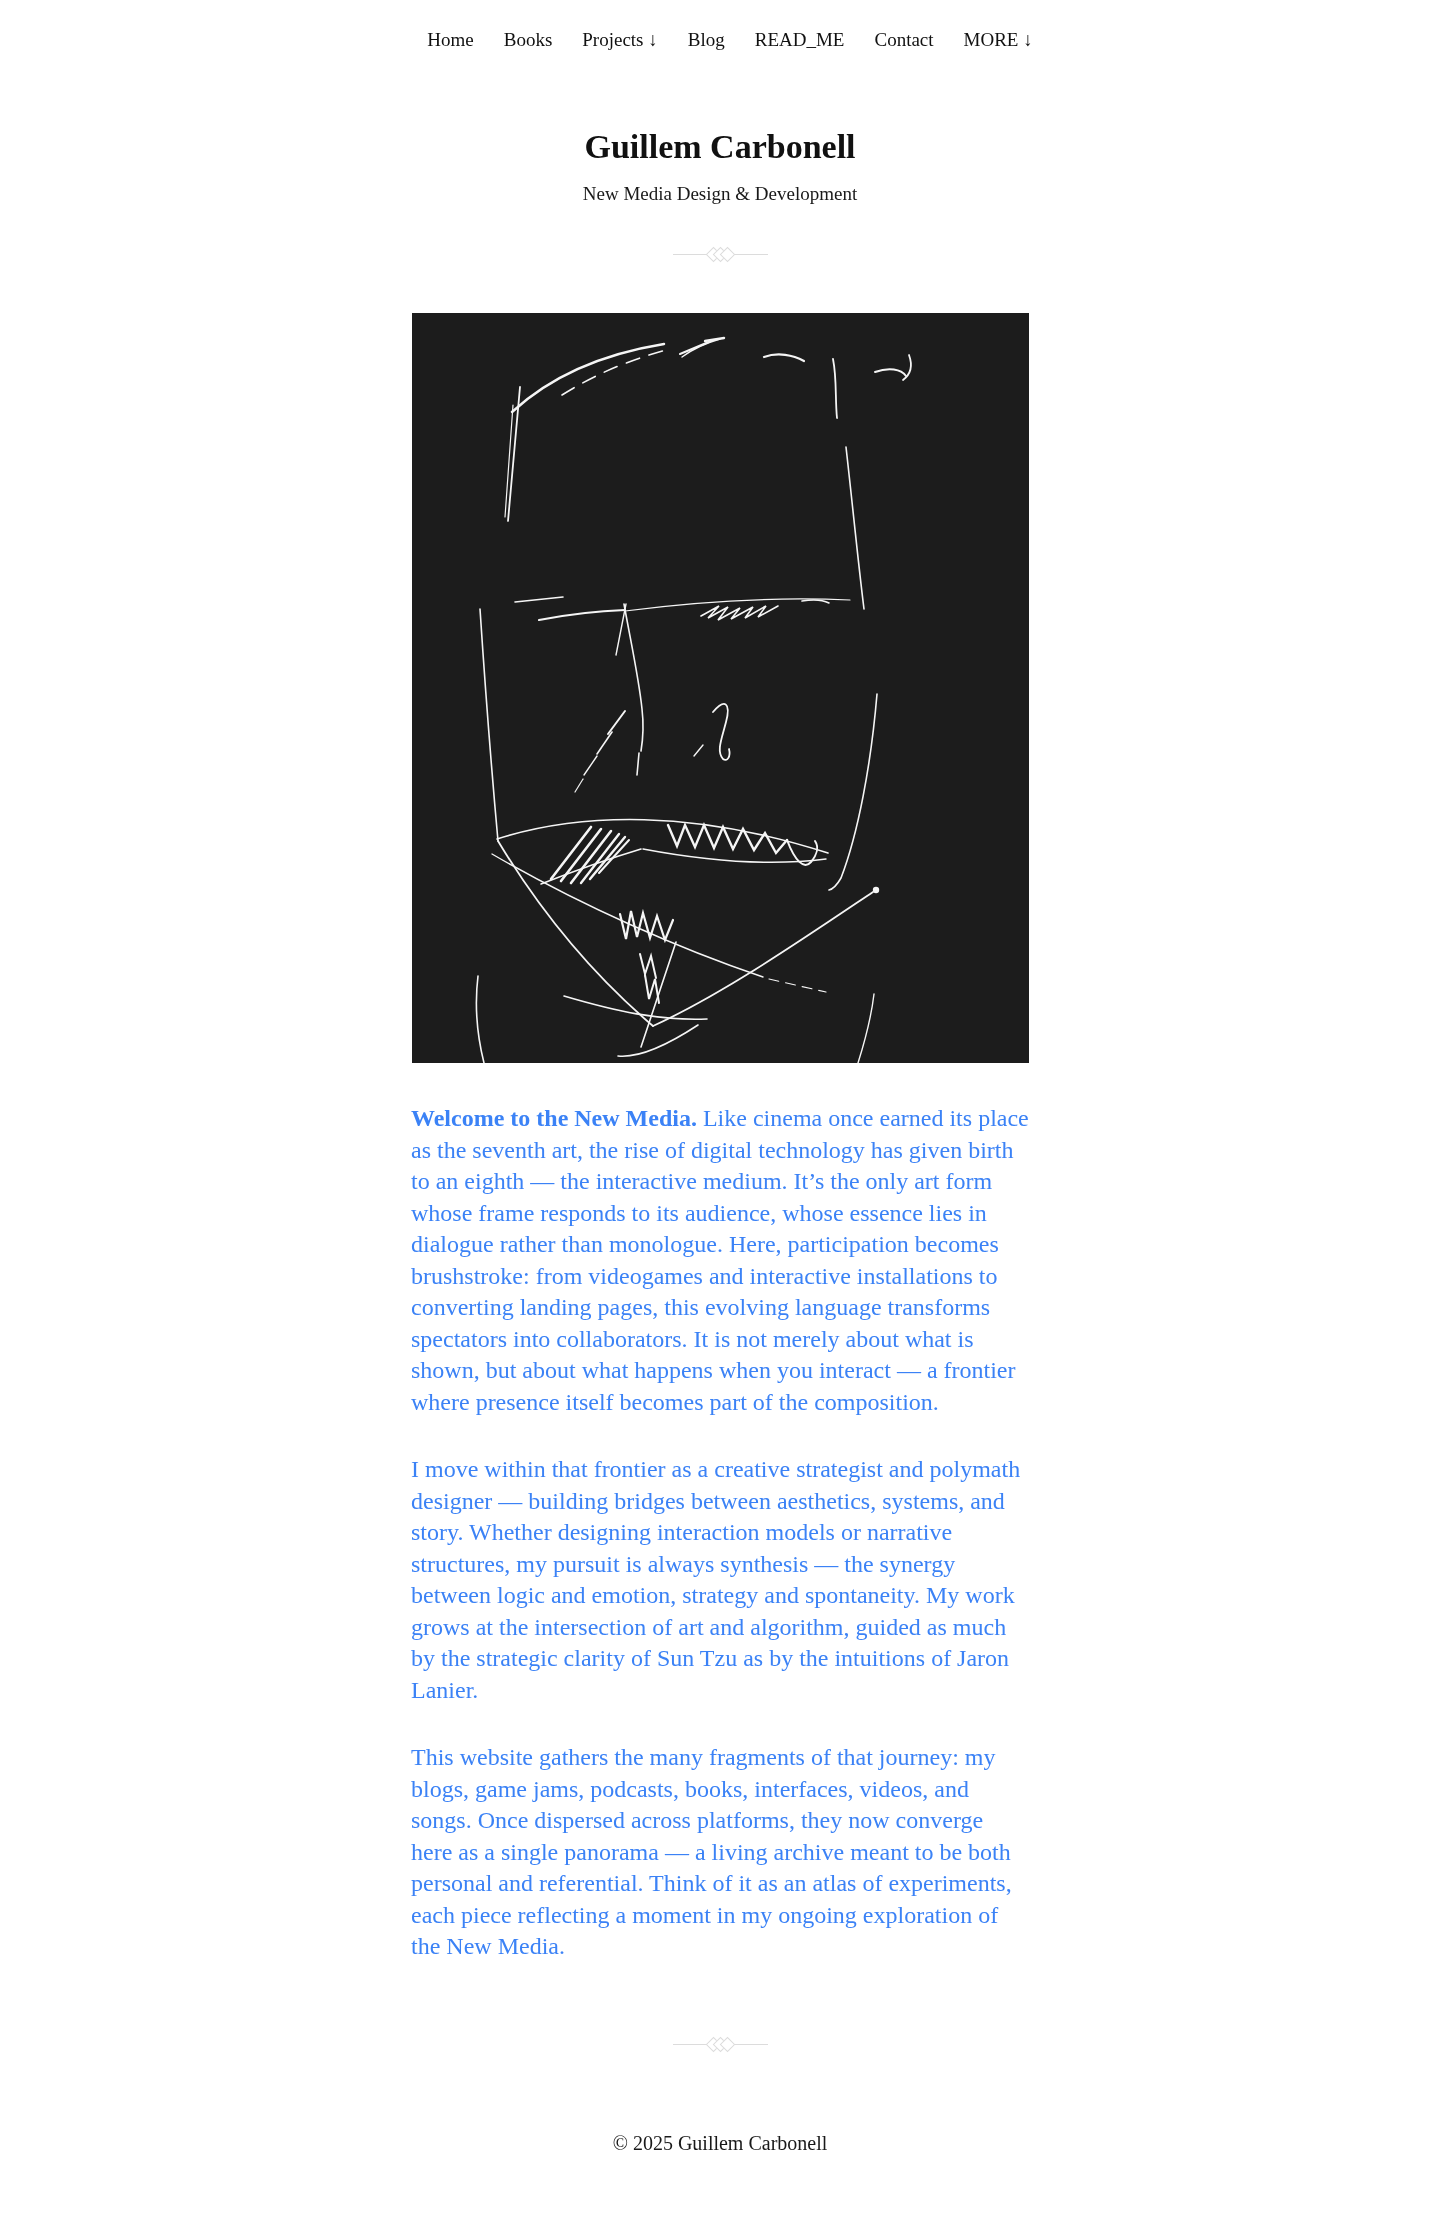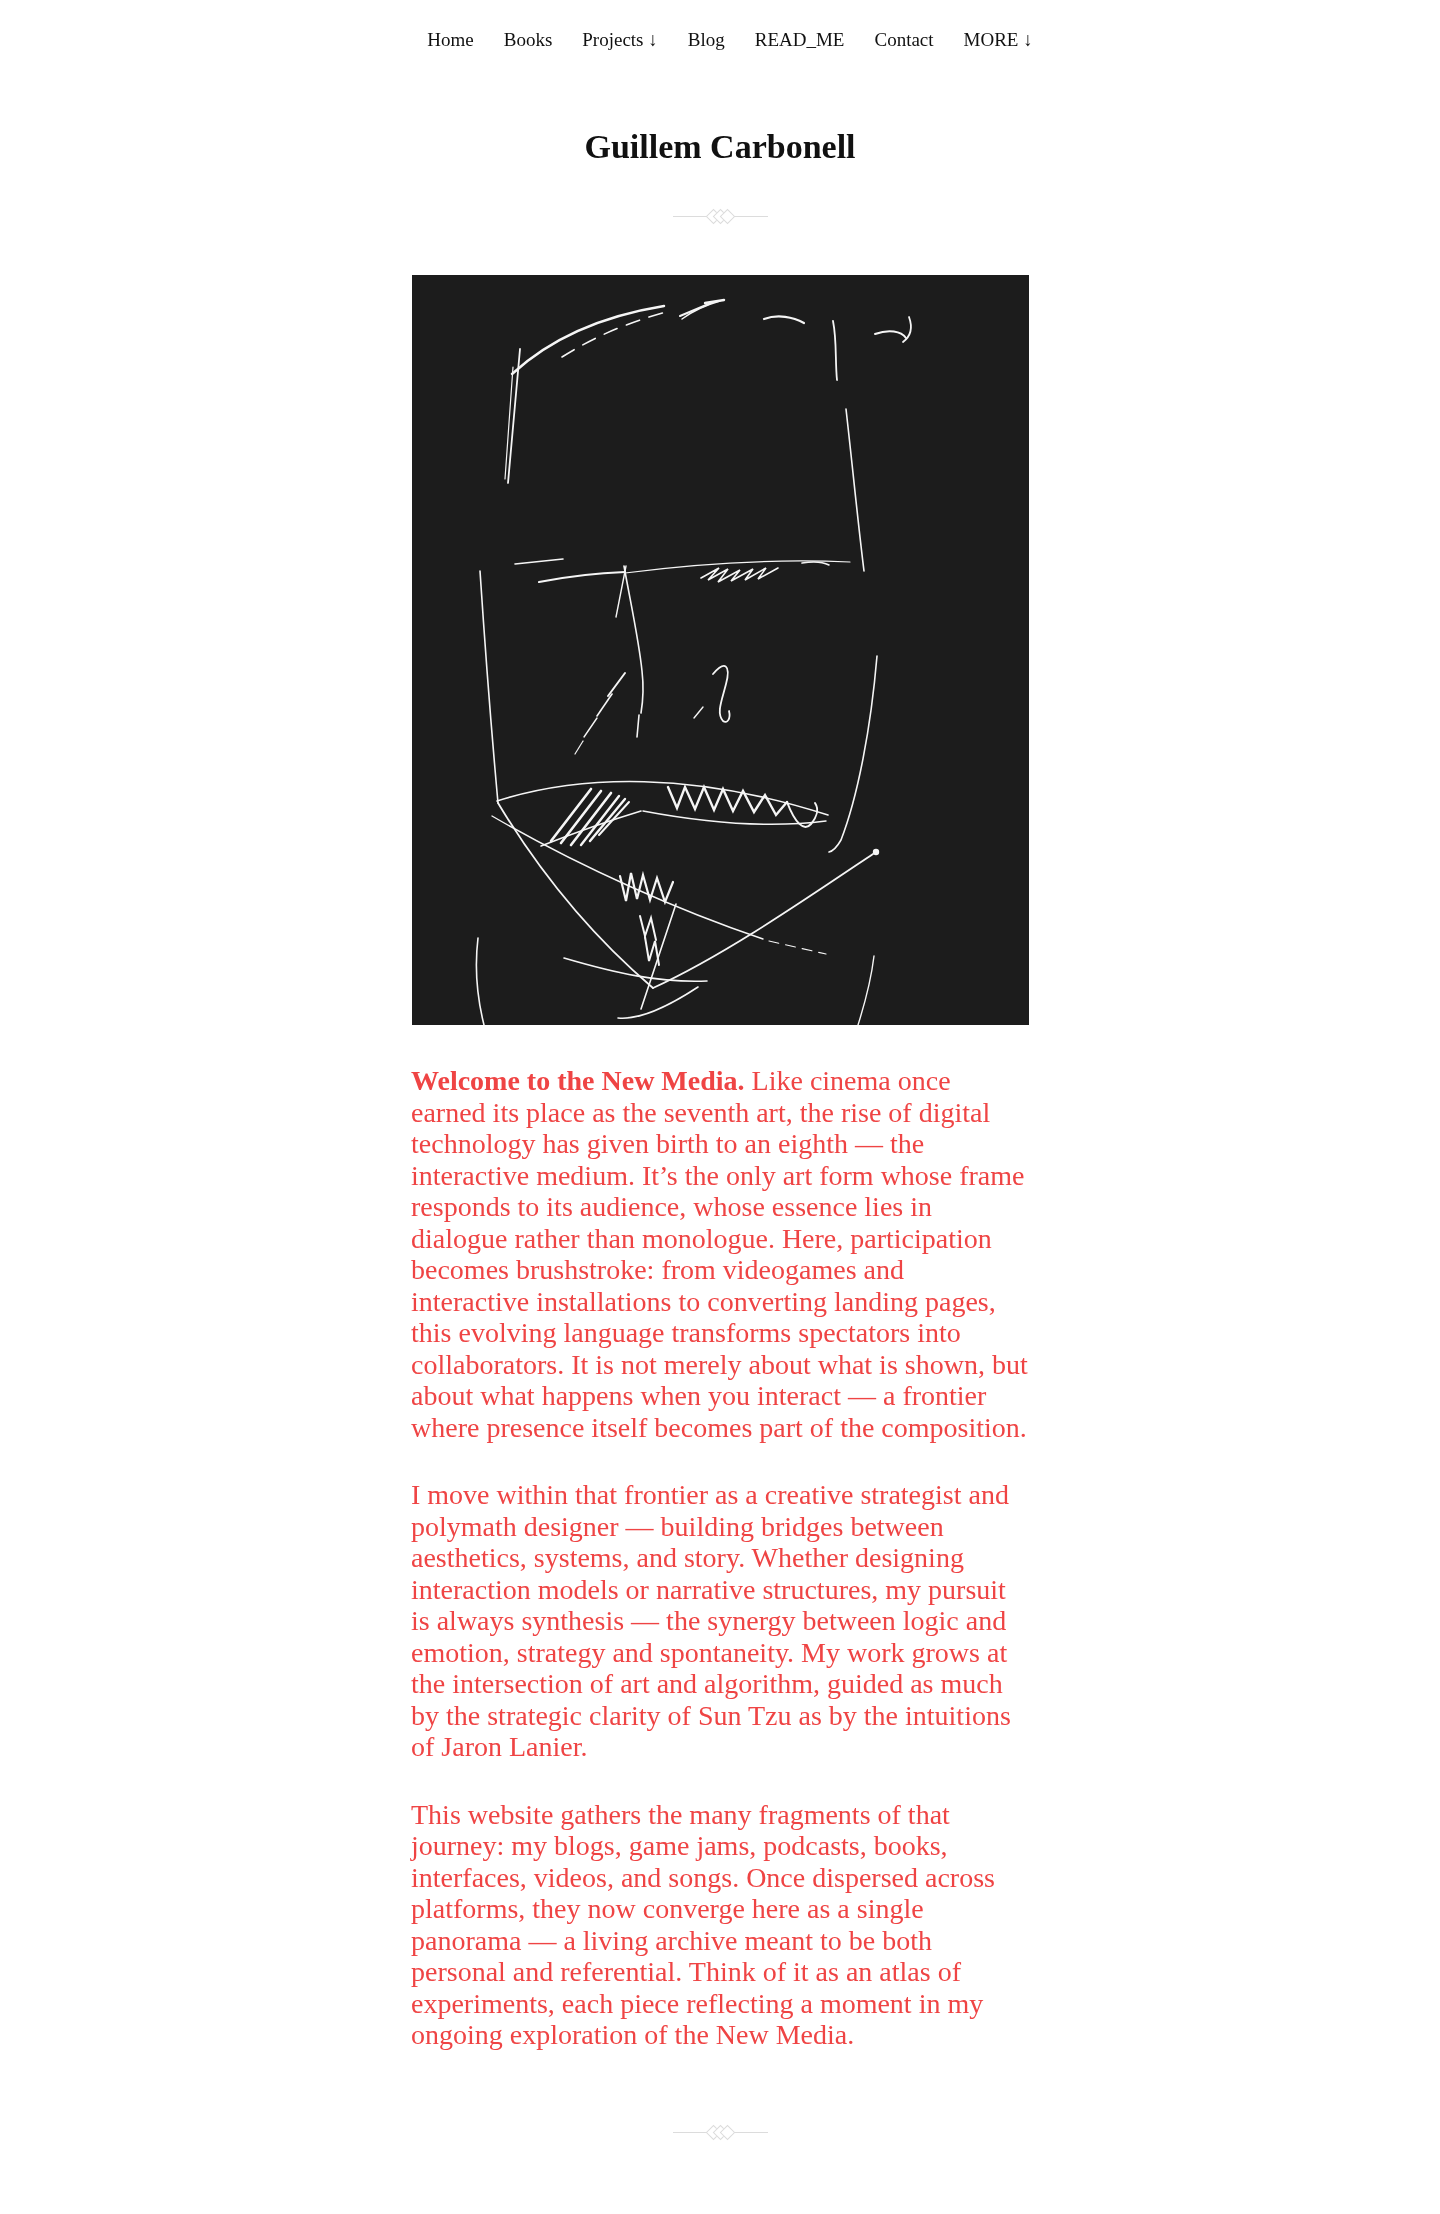--- a/index.html
+++ b/index.html
@@ -77,24 +77,24 @@
     height: 750px;
     margin: 51px auto 0;
     background: #1c1c1c;
   }
   .sketch-figure svg { display: block; }
   .post-body {
     width: 618px;
     margin: 40px auto 0;
   }
   .post-body p {
-    font-size: 28px;
+    font-size: 24px;
     line-height: 31.5px;
     margin-bottom: 36px;
-    color: #ef4444;
+    color: #3b82f6;
   }
   .post-body p:last-child { margin-bottom: 14px; }
   .post-body strong { font-weight: 700; }
   
   .site-footer {
     margin-top: 76px;
     padding-bottom: 66px;
     text-align: center;
   }
   .copyright { font-size: 20px; line-height: 28px; color: #191919; }
@@ -116,20 +116,21 @@
     <li>Projects ↓</li>
     <li>Blog</li>
     <li>READ_ME</li>
     <li>Contact</li>
     <li>MORE ↓</li>
   </ul>
 </nav>
 
 <header>
   <h1 class="site-title">Guillem Carbonell</h1>
+  <p class="site-tagline">New Media Design &amp; Development</p>
 </header>
 
 <div class="divider">
   <span class="d-line"></span>
   <span class="diamond"></span>
   <span class="diamond"></span>
   <span class="diamond"></span>
   <span class="d-line"></span>
 </div>
 

